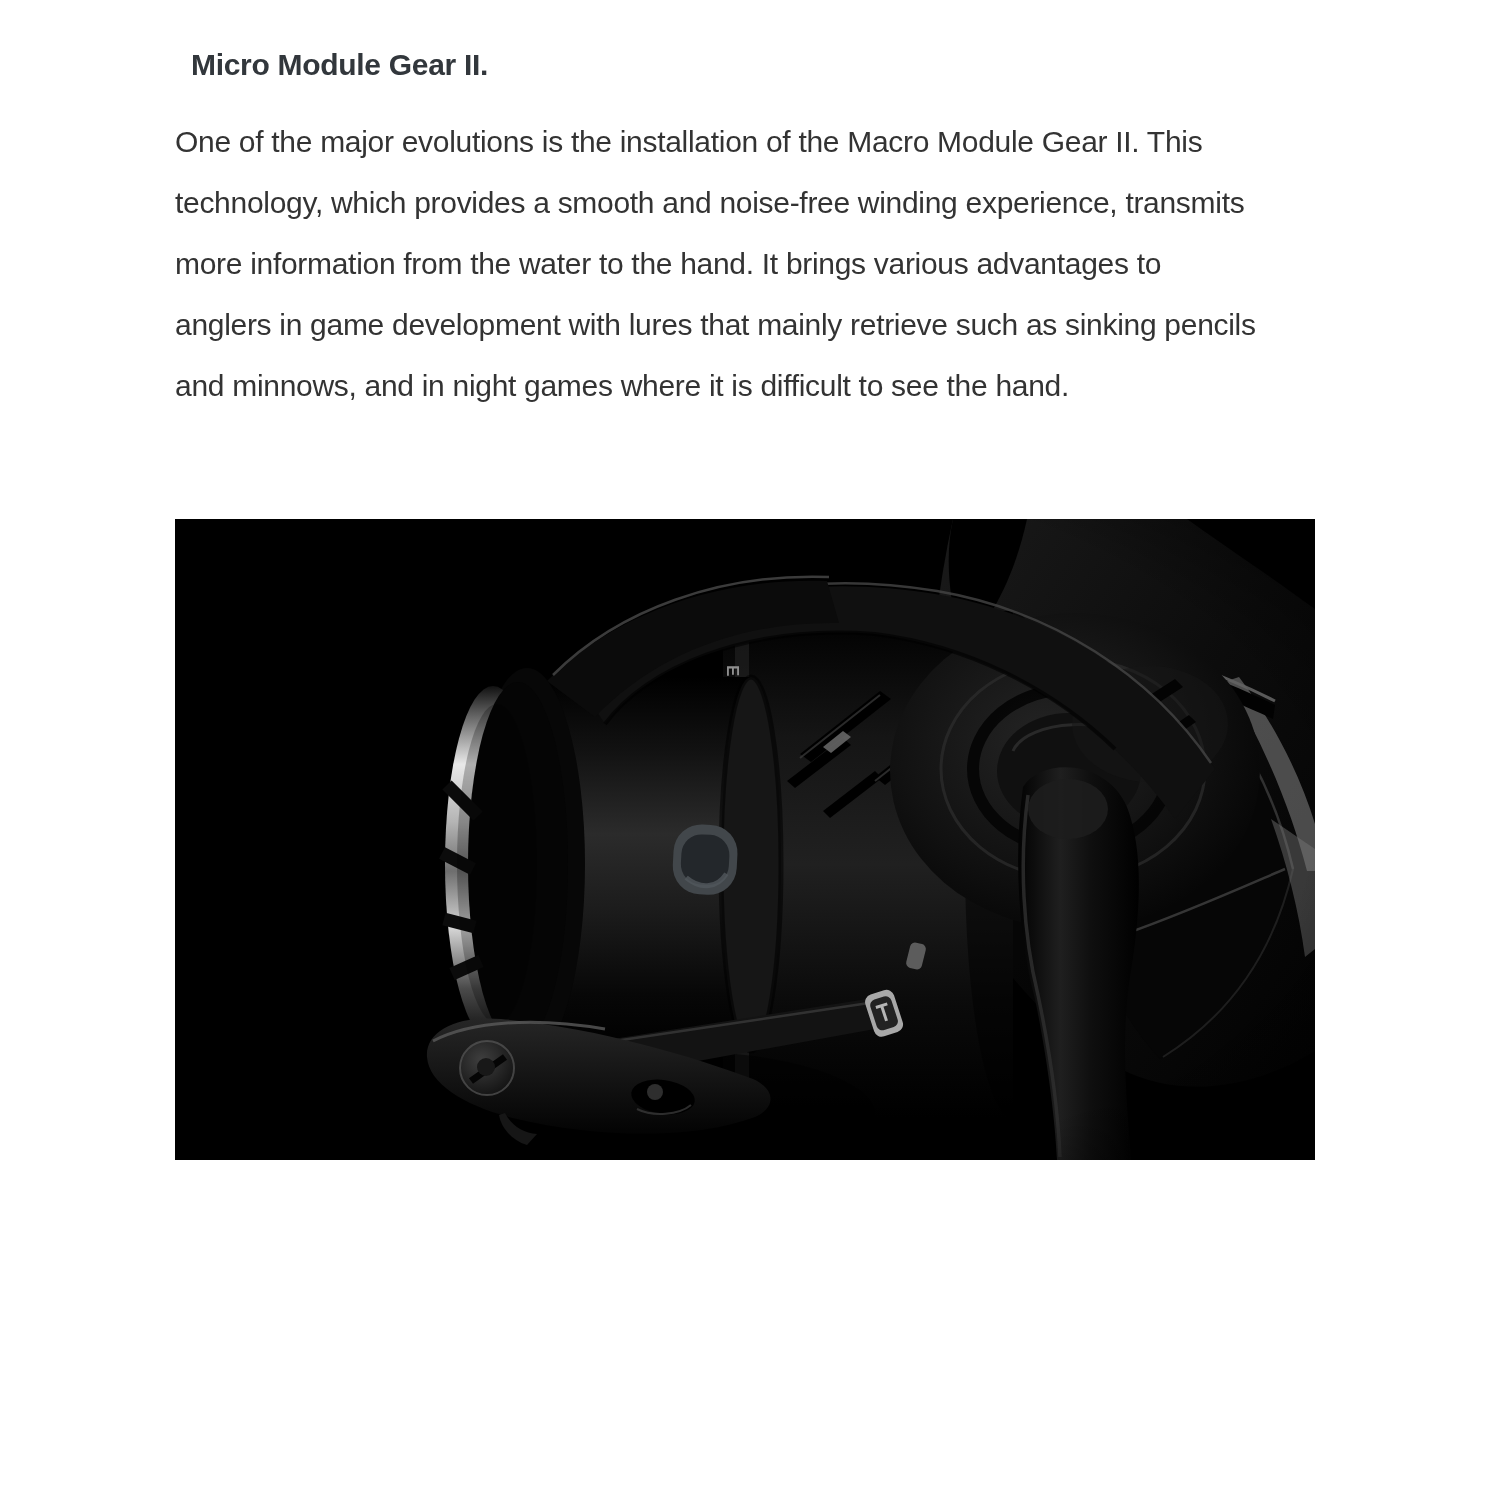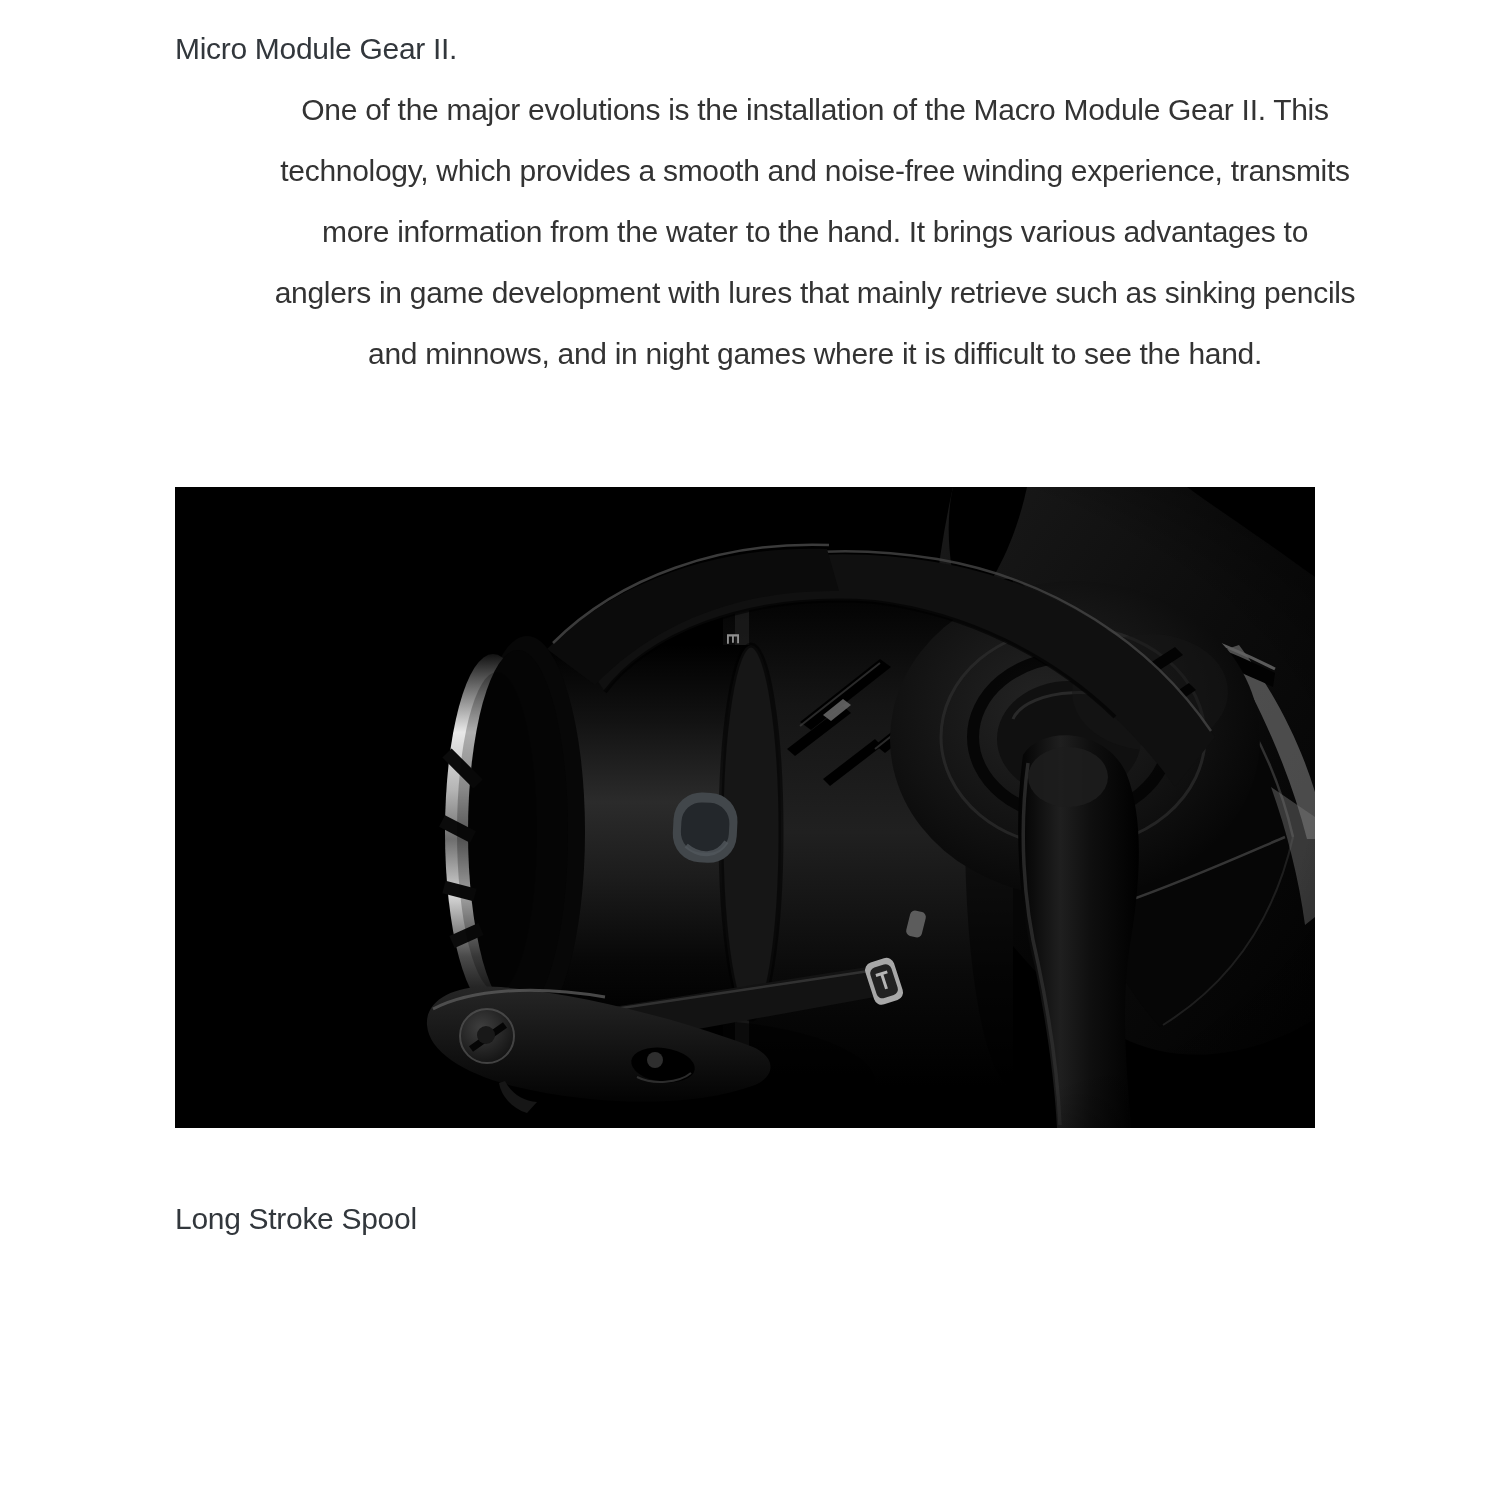--- a/index.html
+++ b/index.html
@@ -16,30 +16,29 @@
   .content {
     padding-top: 18px;
     margin-left: 175px;
     width: 1280px;
     color: #333333;
     font-size: 30px;
     line-height: 61px;
     letter-spacing: -0.3px;
   }
   .content h3 {
-    margin: 0;
+    margin: 16px;
     font-size: 30px;
-    font-weight: 400;
+    font-weight: 700;
     line-height: 61px;
     color: #32373c;
   }
   .content p {
     margin: 0;
     white-space: pre-line; 
-    text-align: center;
   }
   figure.photo {
     margin: 103px 0 60px 0;
     width: 1140px;
     height: 641px;
     background: #000000;
   }
   figure.photo svg { display: block; }
   .photo text {
     font-family: "Liberation Sans", "DejaVu Sans", sans-serif;
@@ -217,16 +216,15 @@
           <rect x="4" y="6" width="22" height="32" rx="6" fill="#222222"></rect>
           <path d="M9,14 L21,14 M15,14 L15,30" stroke="#b5b5b5" stroke-width="3" fill="none"></path>
         </g>
         <rect x="733" y="424" width="16" height="26" rx="5" fill="#6f6f6f" transform="rotate(14 741 437)" opacity="0.8"></rect>
 
         <rect width="1140" height="641" fill="url(#gVig)"></rect>
       </g>
     </svg>
   </figure>
 
-  <h3>Long Stroke Spool</h3>
 
 
 </div>
 
 </body></html>

